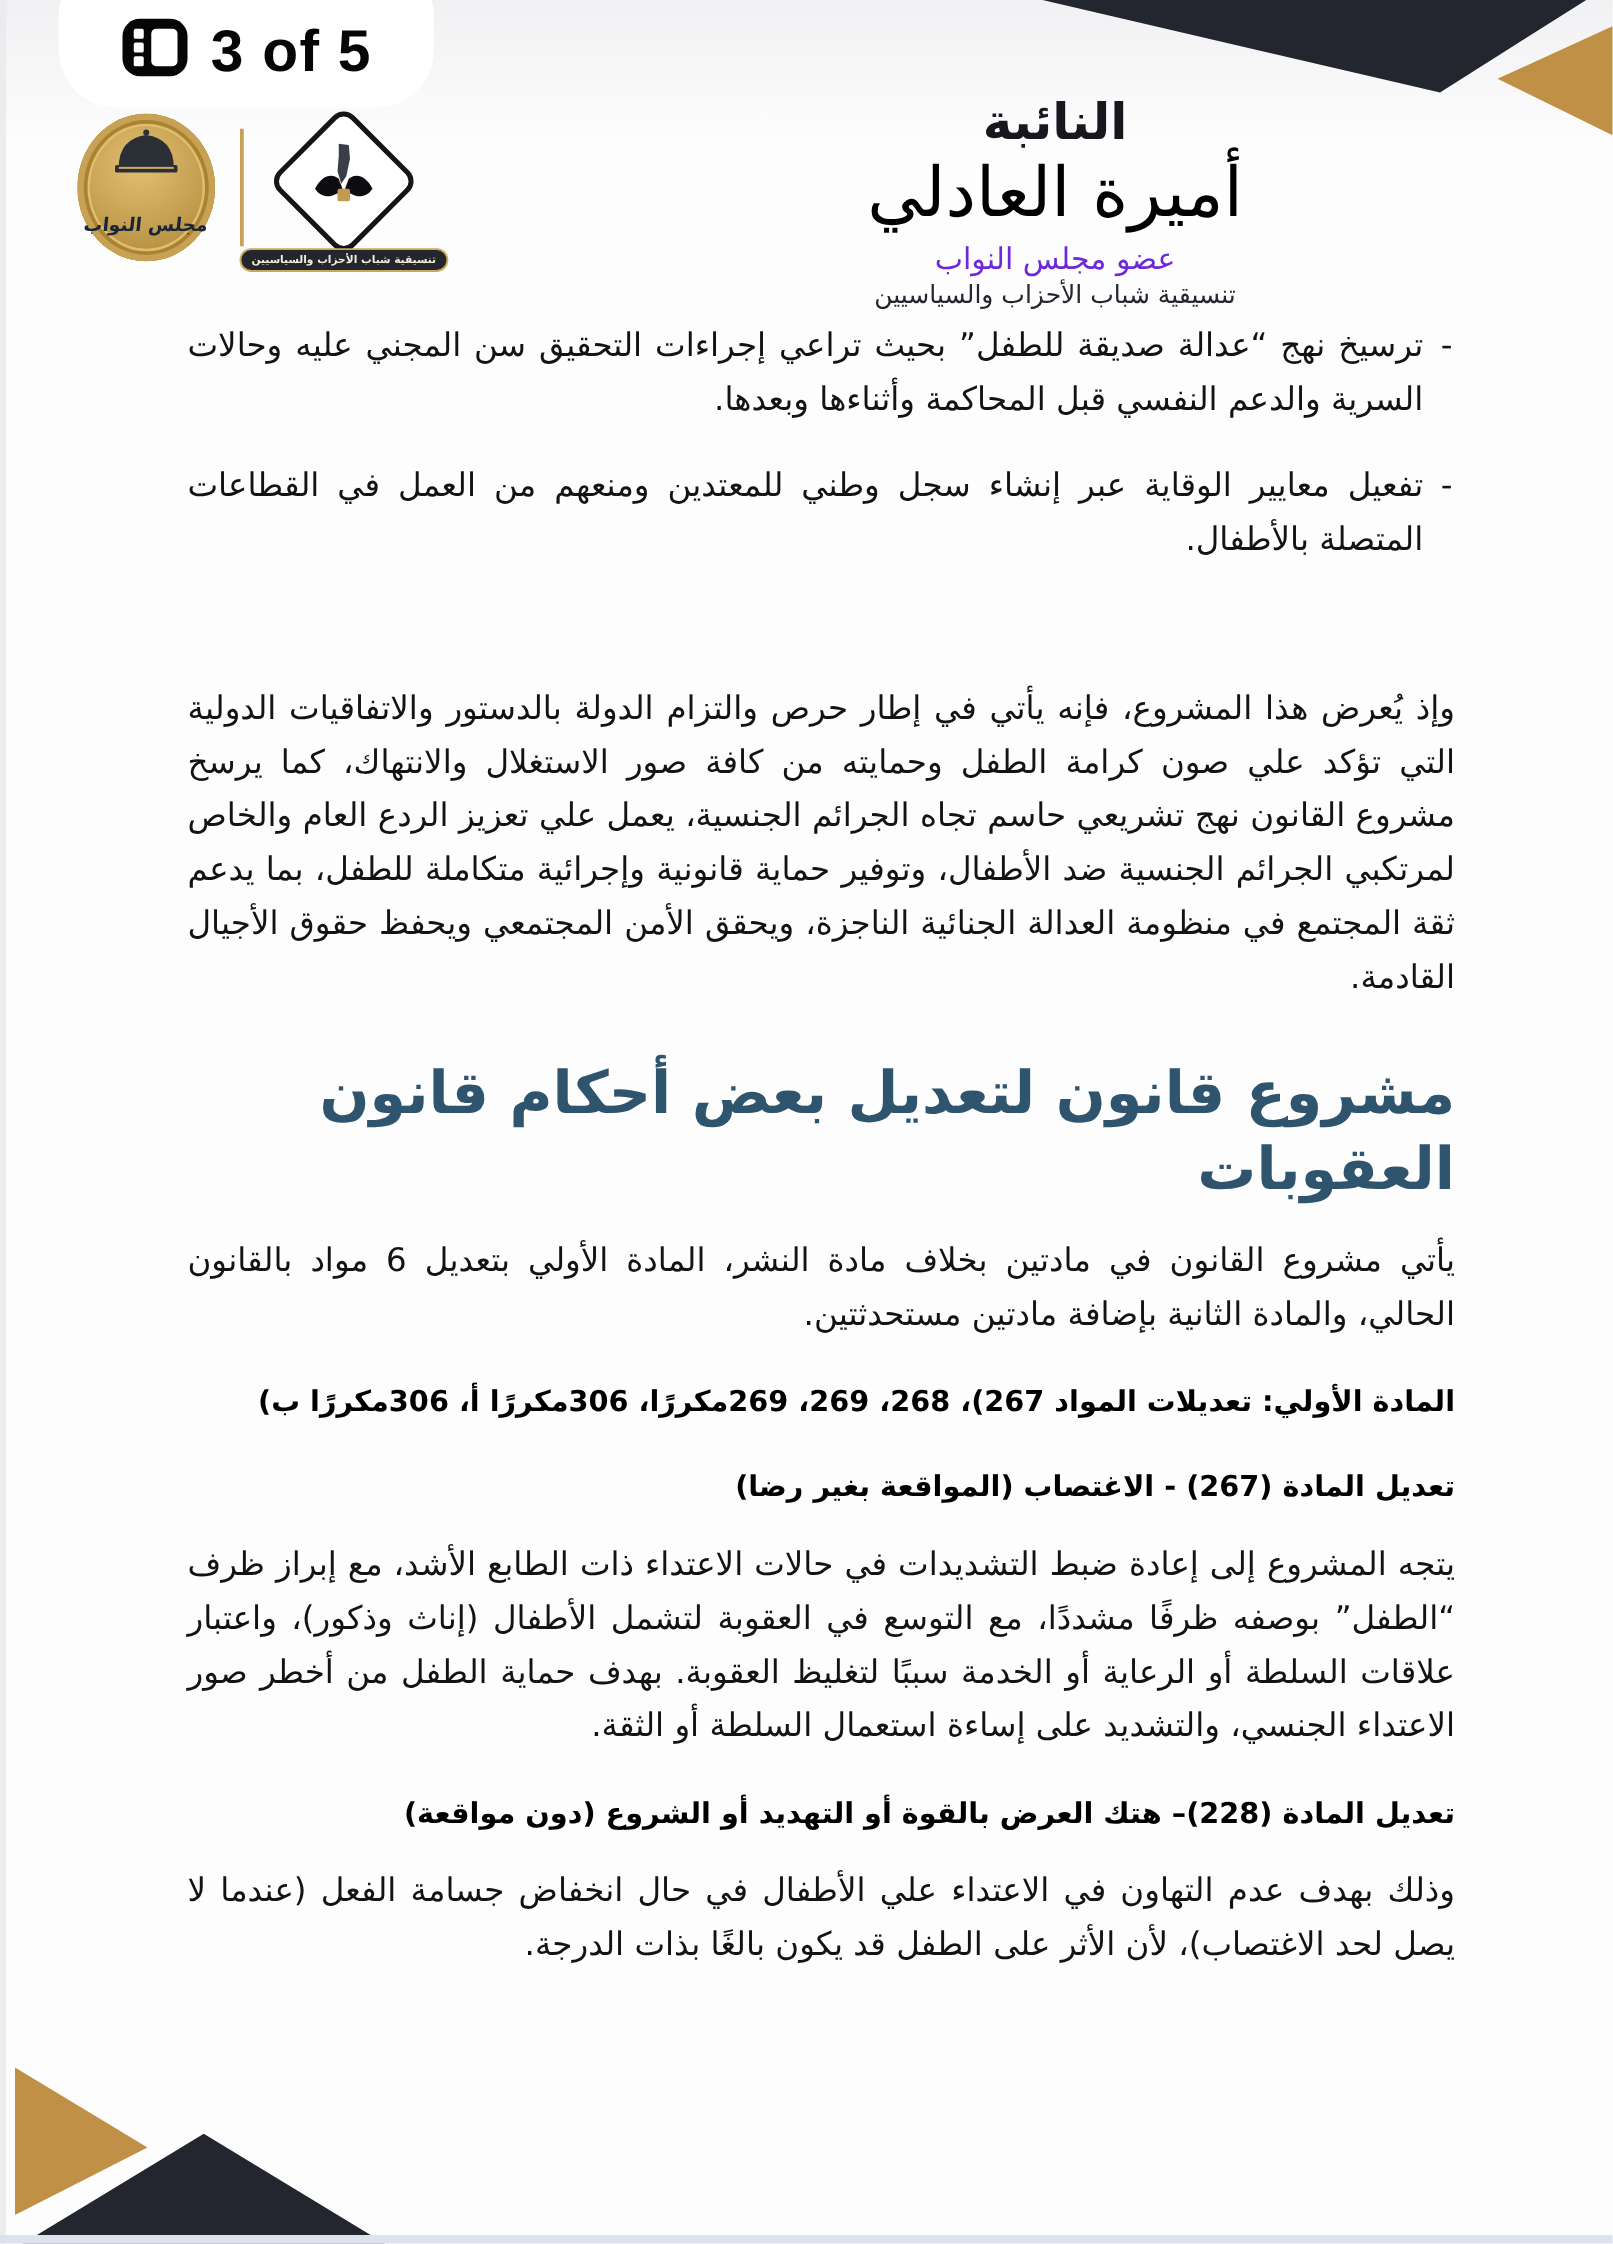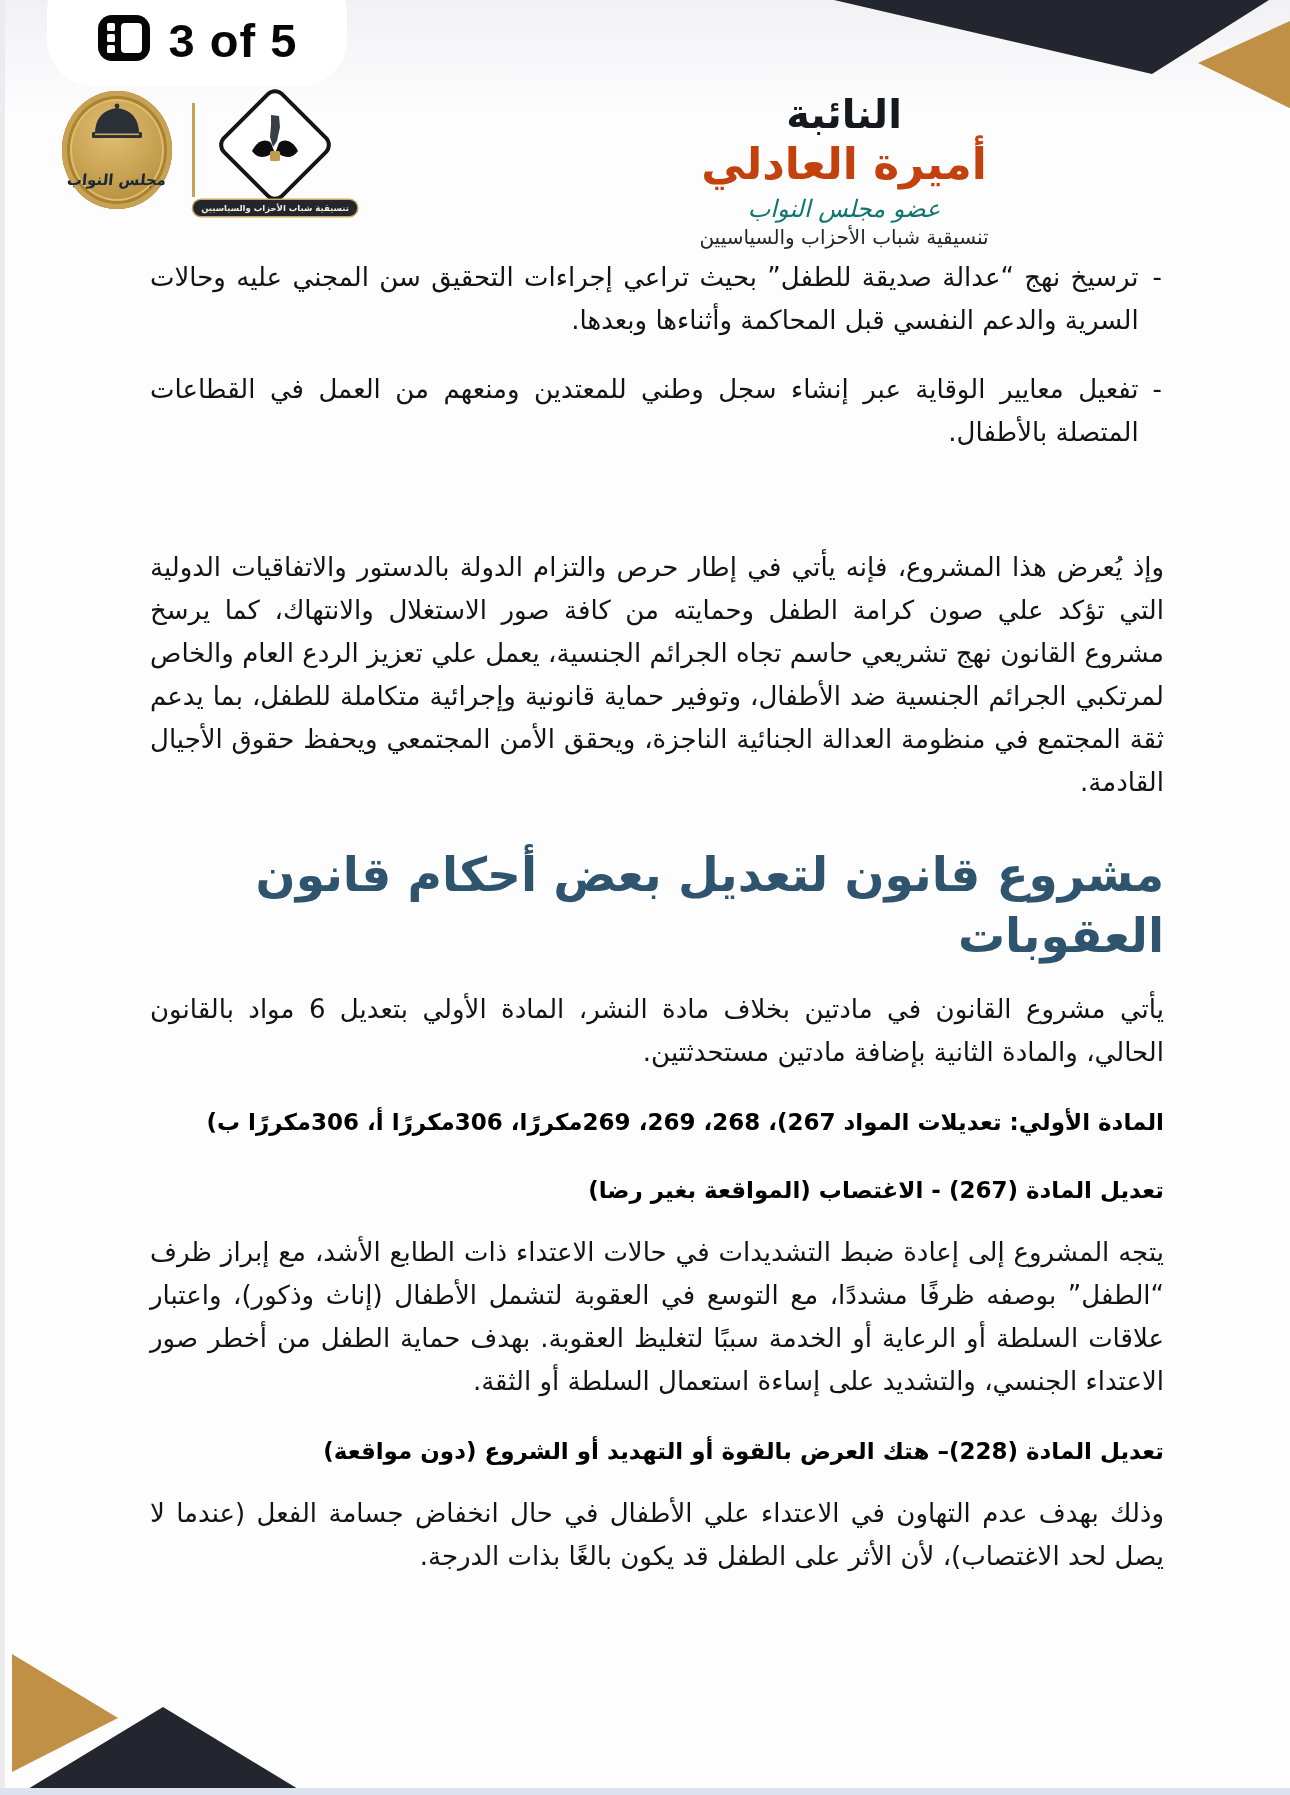--- a/index.html
+++ b/index.html
@@ -42,24 +42,24 @@
     position:absolute;left:50%;top:46%;width:78px;height:78px;
     transform:translate(-50%,-50%) rotate(45deg);
     border:4px solid #141519;border-radius:12px;background:#fff;
   }
   .diamond-inner{position:absolute;left:50%;top:42%;transform:translate(-50%,-50%);}
   .coalition-banner{
     position:absolute;left:50%;bottom:-6px;transform:translateX(-50%);
     background:#23262c;color:#f4eddd;font-size:8.5px;font-weight:700;white-space:nowrap;
     padding:3px 8px;border-radius:8px;box-shadow:0 0 0 1.5px #c9a85c;direction:rtl;
   }
-  .titleblock{position:absolute;right:270px;top:92px;width:400px;text-align:center;direction:rtl;z-index:3;}
+  .titleblock{position:absolute;right:270px;top:76px;width:400px;text-align:center;direction:rtl;z-index:3;}
   .titleblock .t1{font-size:40px;font-weight:700;color:#16181d;line-height:1.1;}
-  .titleblock .t2{font-size:44px;font-weight:700;color:#c2410c;line-height:1.25;}
-  .titleblock .t3{font-size:24px;color:#0f766e;margin-top:4px;font-style:italic;}
+  .titleblock .t2{font-size:55px;font-weight:400;color:#000000;line-height:1.25;}
+  .titleblock .t3{font-size:24px;color:#6d28d9;margin-top:4px;}
   .titleblock .t4{font-size:20px;color:#23262c;margin-top:2px;}
 
   
   .doc{
     position:absolute;top:256px;right:150px;left:150px;z-index:2;
     direction:rtl;text-align:justify;font-size:26px;line-height:1.655;color:#131313;
   }
   .bullet{display:flex;gap:14px;margin:0 2px 26px 0;}
   .bullet .marker{flex:0 0 auto;font-weight:400;}
   .bullet .btext{flex:1 1 auto;text-align:justify;}

